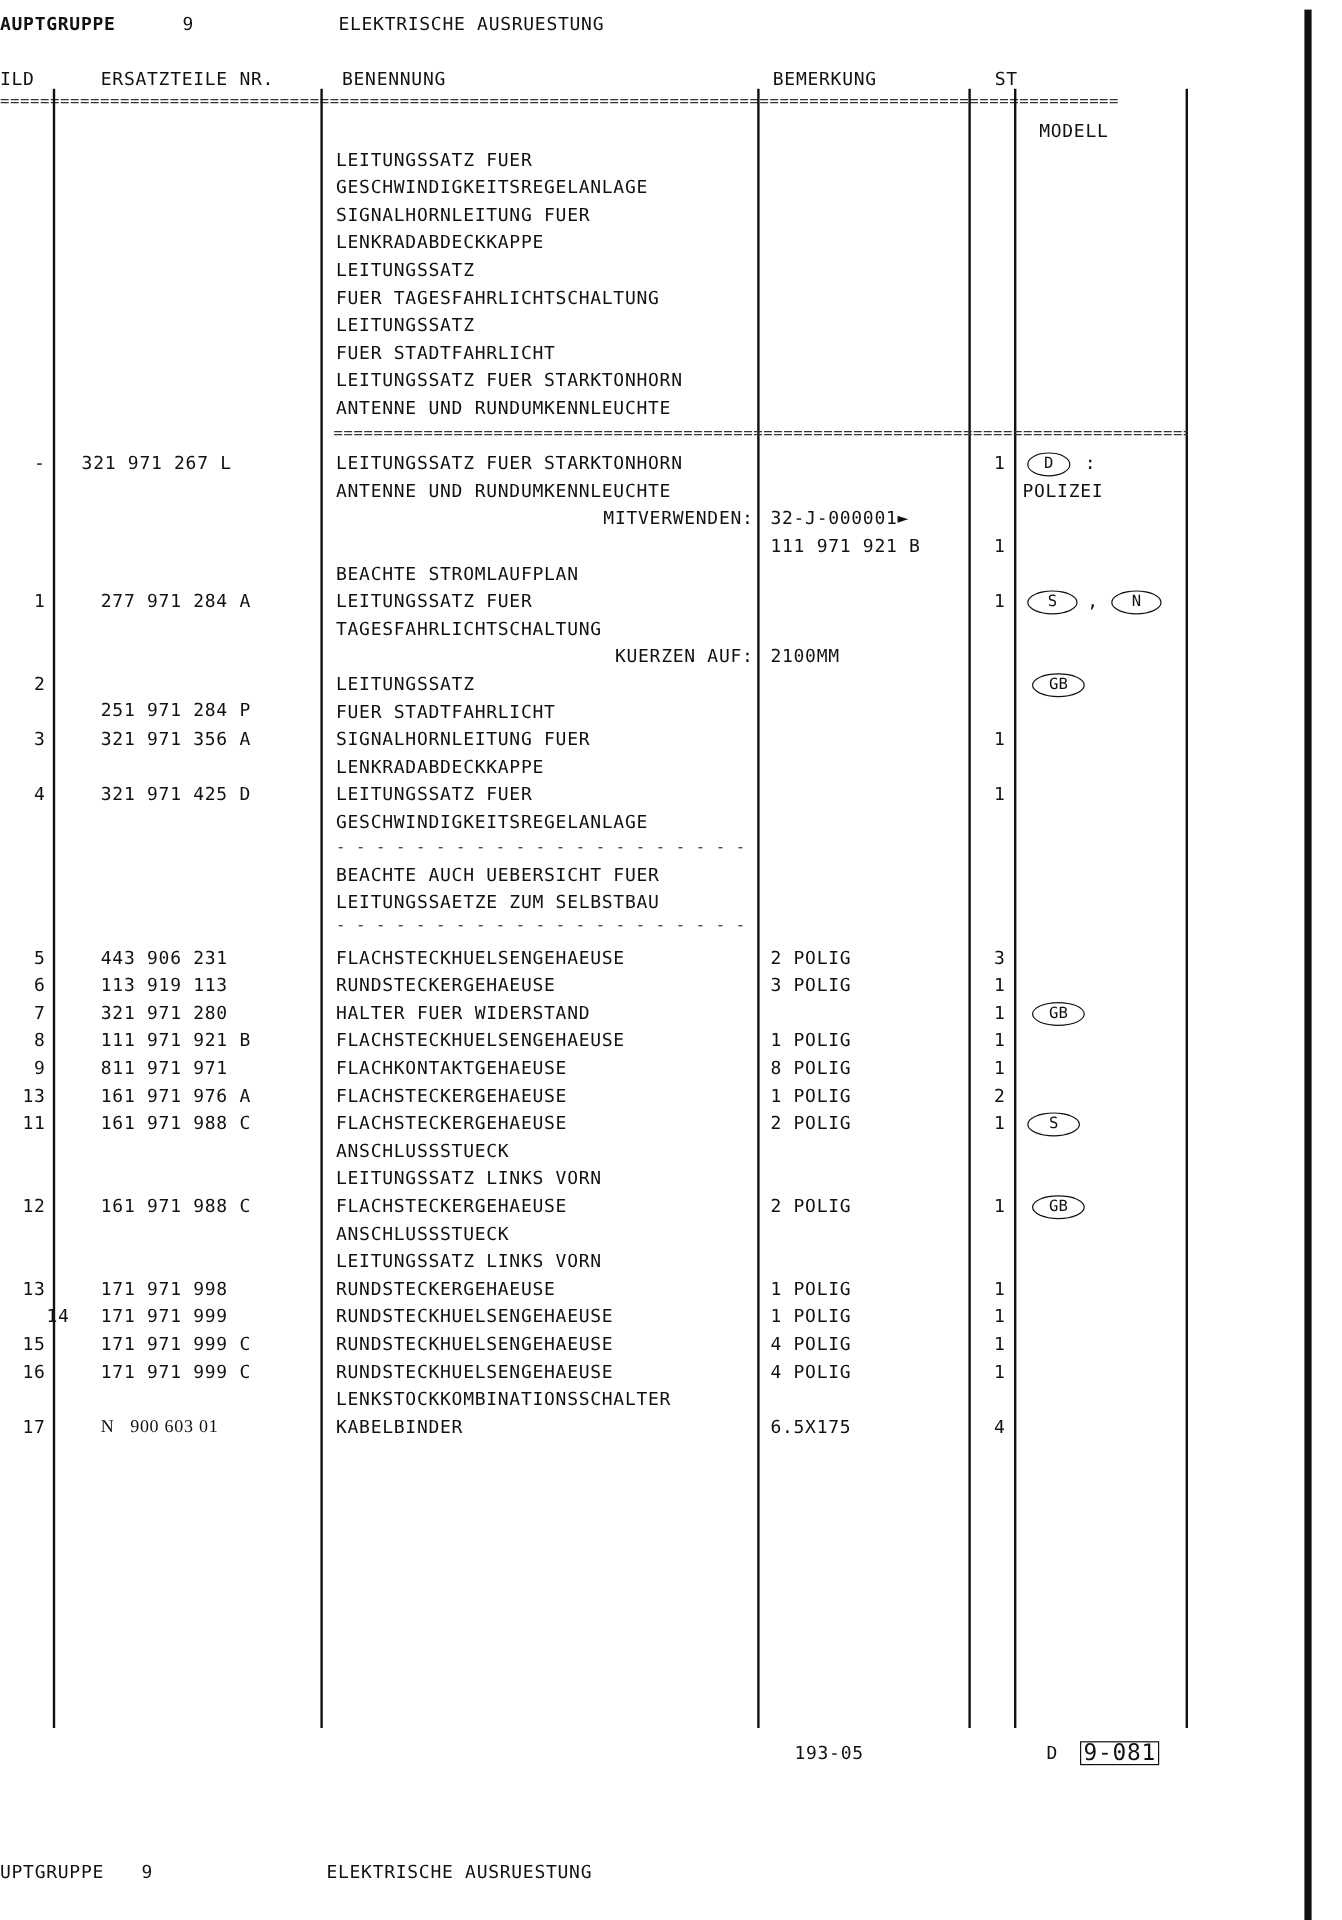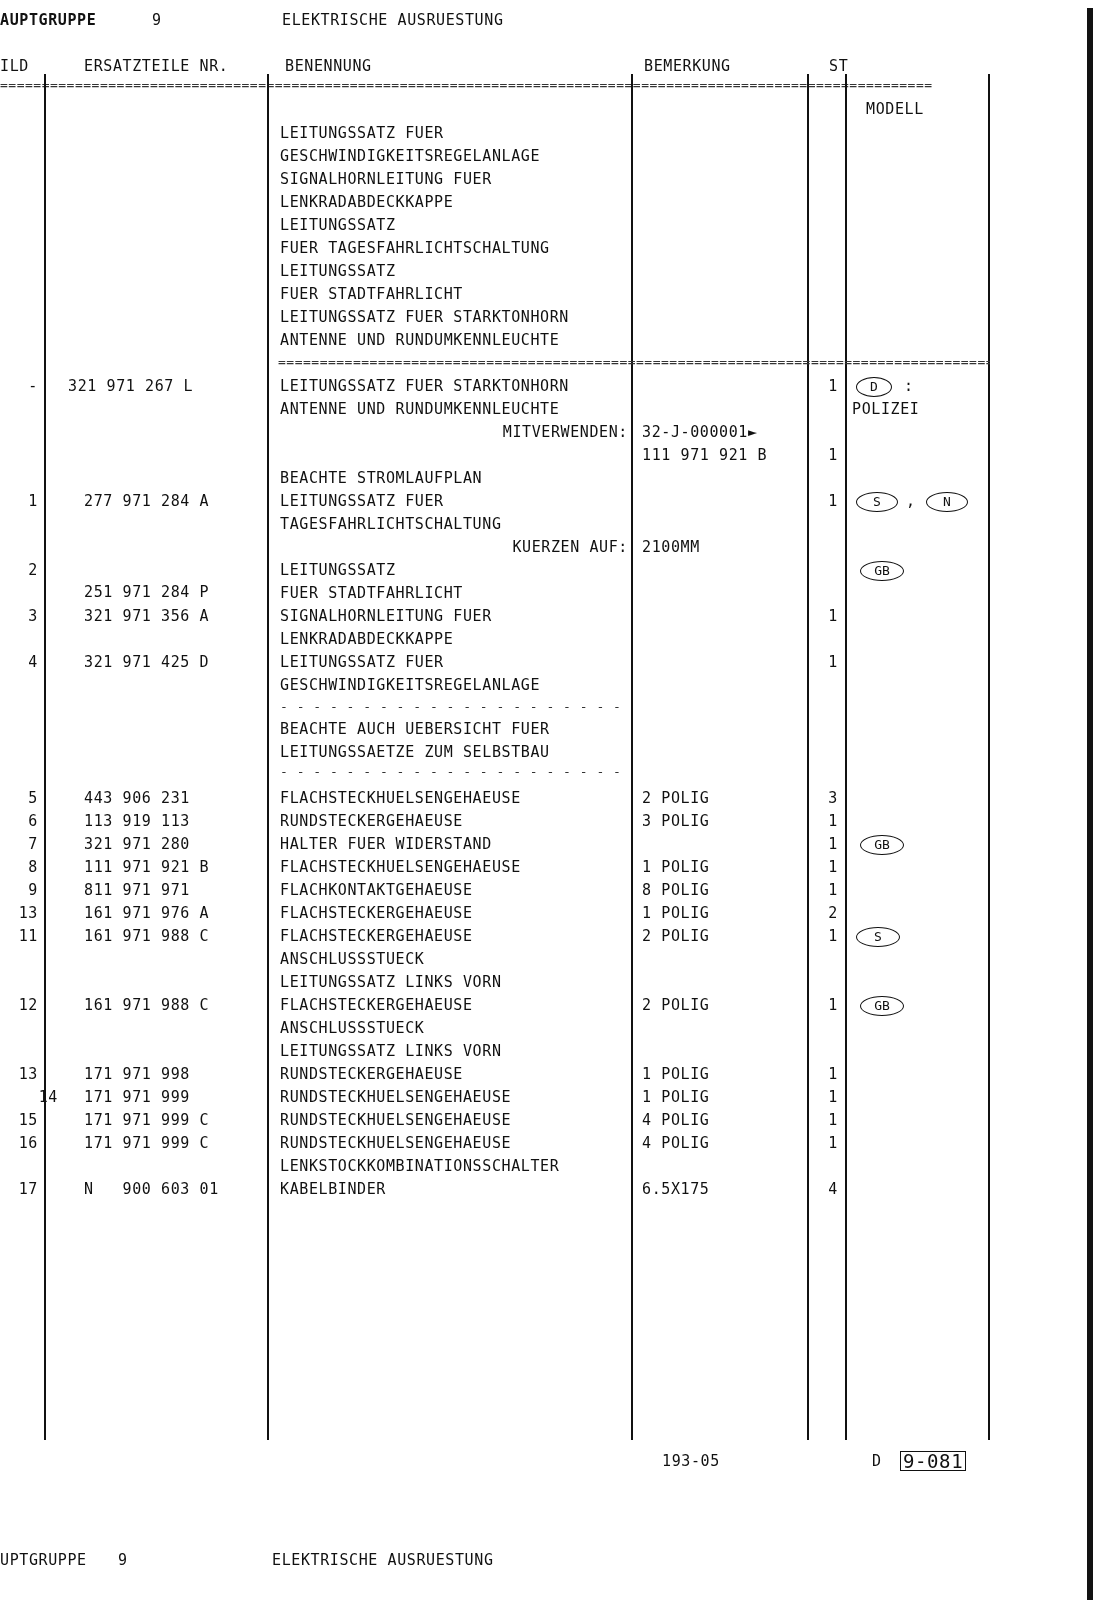--- a/index.html
+++ b/index.html
@@ -192,21 +192,21 @@
 
   <div class="t rr" style="left:0;width:38px;top:1133px;">16</div>
   <div class="t" style="left:84px;top:1133px;">171 971 999 C</div>
   <div class="t" style="left:280px;top:1133px;">RUNDSTECKHUELSENGEHAEUSE</div>
   <div class="t" style="left:642px;top:1133px;">4 POLIG</div>
   <div class="t rr" style="left:808px;width:30px;top:1133px;">1</div>
 
   <div class="t" style="left:280px;top:1156px;">LENKSTOCKKOMBINATIONSSCHALTER</div>
 
   <div class="t rr" style="left:0;width:38px;top:1179px;">17</div>
-  <div class="t" style="left:84px;top:1179px;">N   900 603 01</div>
+  <div class="t" style="left:84px;top:1179px;font-family:Liberation Serif, serif;">N   900 603 01</div>
   <div class="t" style="left:280px;top:1179px;">KABELBINDER</div>
   <div class="t" style="left:642px;top:1179px;">6.5X175</div>
   <div class="t rr" style="left:808px;width:30px;top:1179px;">4</div>
 </div>
 
 <div class="t" style="left:662px;top:1451px;">193-05</div>
 <div class="t" style="left:872px;top:1451px;">D</div>
 <div class="box" style="left:900px;top:1451px;">9-081</div>
 
 <div class="t" style="left:0;top:1550px;">UPTGRUPPE</div>

